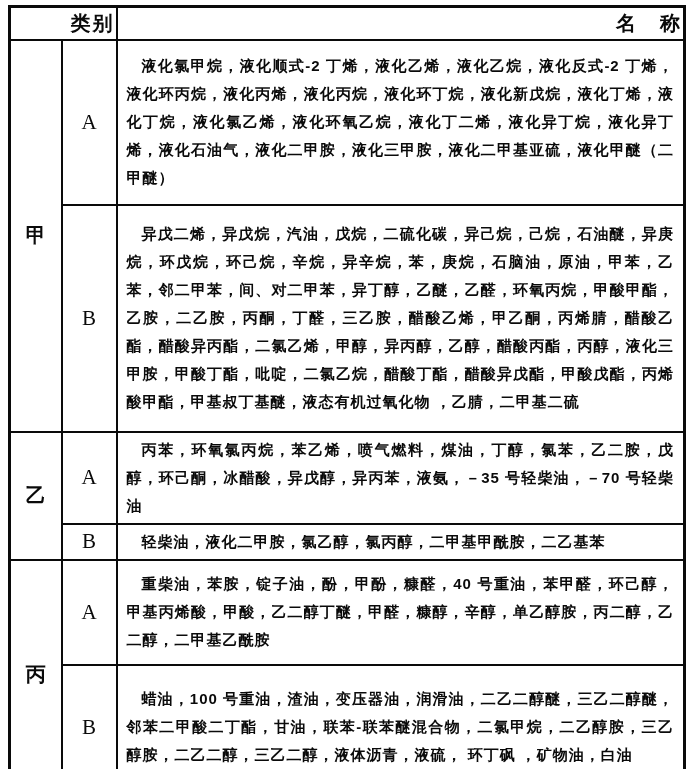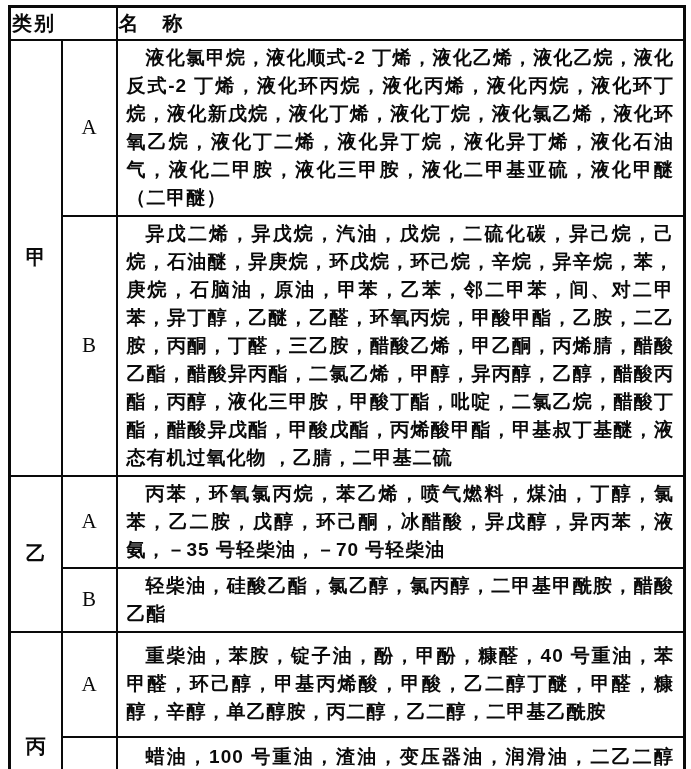--- a/index.html
+++ b/index.html
@@ -32,21 +32,21 @@
     box-sizing: border-box;
   }
   table.classification {
     border: 3px solid #0a0a0a;
   }
   col.c-cat  { width: 52px; }
   col.c-sub  { width: 55px; }
   col.c-name { width: 568px; }
 
   td.hdr {
-    text-align: left;
+    text-align: right;
     font-weight: bold;
     font-size: 20px;
     letter-spacing: 2px;
   }
   td.hdr-name {
     letter-spacing: 2px;
   }
   td.cat {
     text-align: center;
     font-weight: bold;
@@ -54,21 +54,21 @@
   }
   td.sub {
     text-align: center;
     font-family: "Liberation Serif", serif;
     font-size: 21px;
     font-weight: normal;
   }
   td.names {
     padding: 3px 9px;
     font-weight: bold;
-    font-size: 19px;
+    font-size: 15px;
     line-height: 28px;
     letter-spacing: 1px;
     text-align: justify;
   }
   td.names .para {
     text-indent: 1em;
   }
 </style>
 </head>
 <body>
@@ -105,21 +105,21 @@
       <td class="cat" rowspan="2">乙</td>
       <td class="sub">A</td>
       <td class="names">
         <div class="para">丙苯，环氧氯丙烷，苯乙烯，喷气燃料，煤油，丁醇，氯苯，乙二胺，戊醇，环己酮，冰醋酸，异戊醇，异丙苯，液氨，－35 号轻柴油，－70 号轻柴油</div>
       </td>
     </tr>
 
     <tr style="height:35px;">
       <td class="sub">B</td>
       <td class="names">
-        <div class="para">轻柴油，硅酸乙酯，氯乙醇，氯丙醇，二甲基甲酰胺，醋酸乙酯</div>
+        <div class="para">轻柴油，液化二甲胺，氯乙醇，氯丙醇，二甲基甲酰胺，二乙基苯</div>
       </td>
     </tr>
 
     <tr style="height:105px;">
       <td class="cat" rowspan="2">丙</td>
       <td class="sub">A</td>
       <td class="names">
         <div class="para">重柴油，苯胺，锭子油，酚，甲酚，糠醛，40 号重油，苯甲醛，环己醇，甲基丙烯酸，甲酸，乙二醇丁醚，甲醛，糠醇，辛醇，单乙醇胺，丙二醇，乙二醇，二甲基乙酰胺</div>
       </td>
     </tr>

